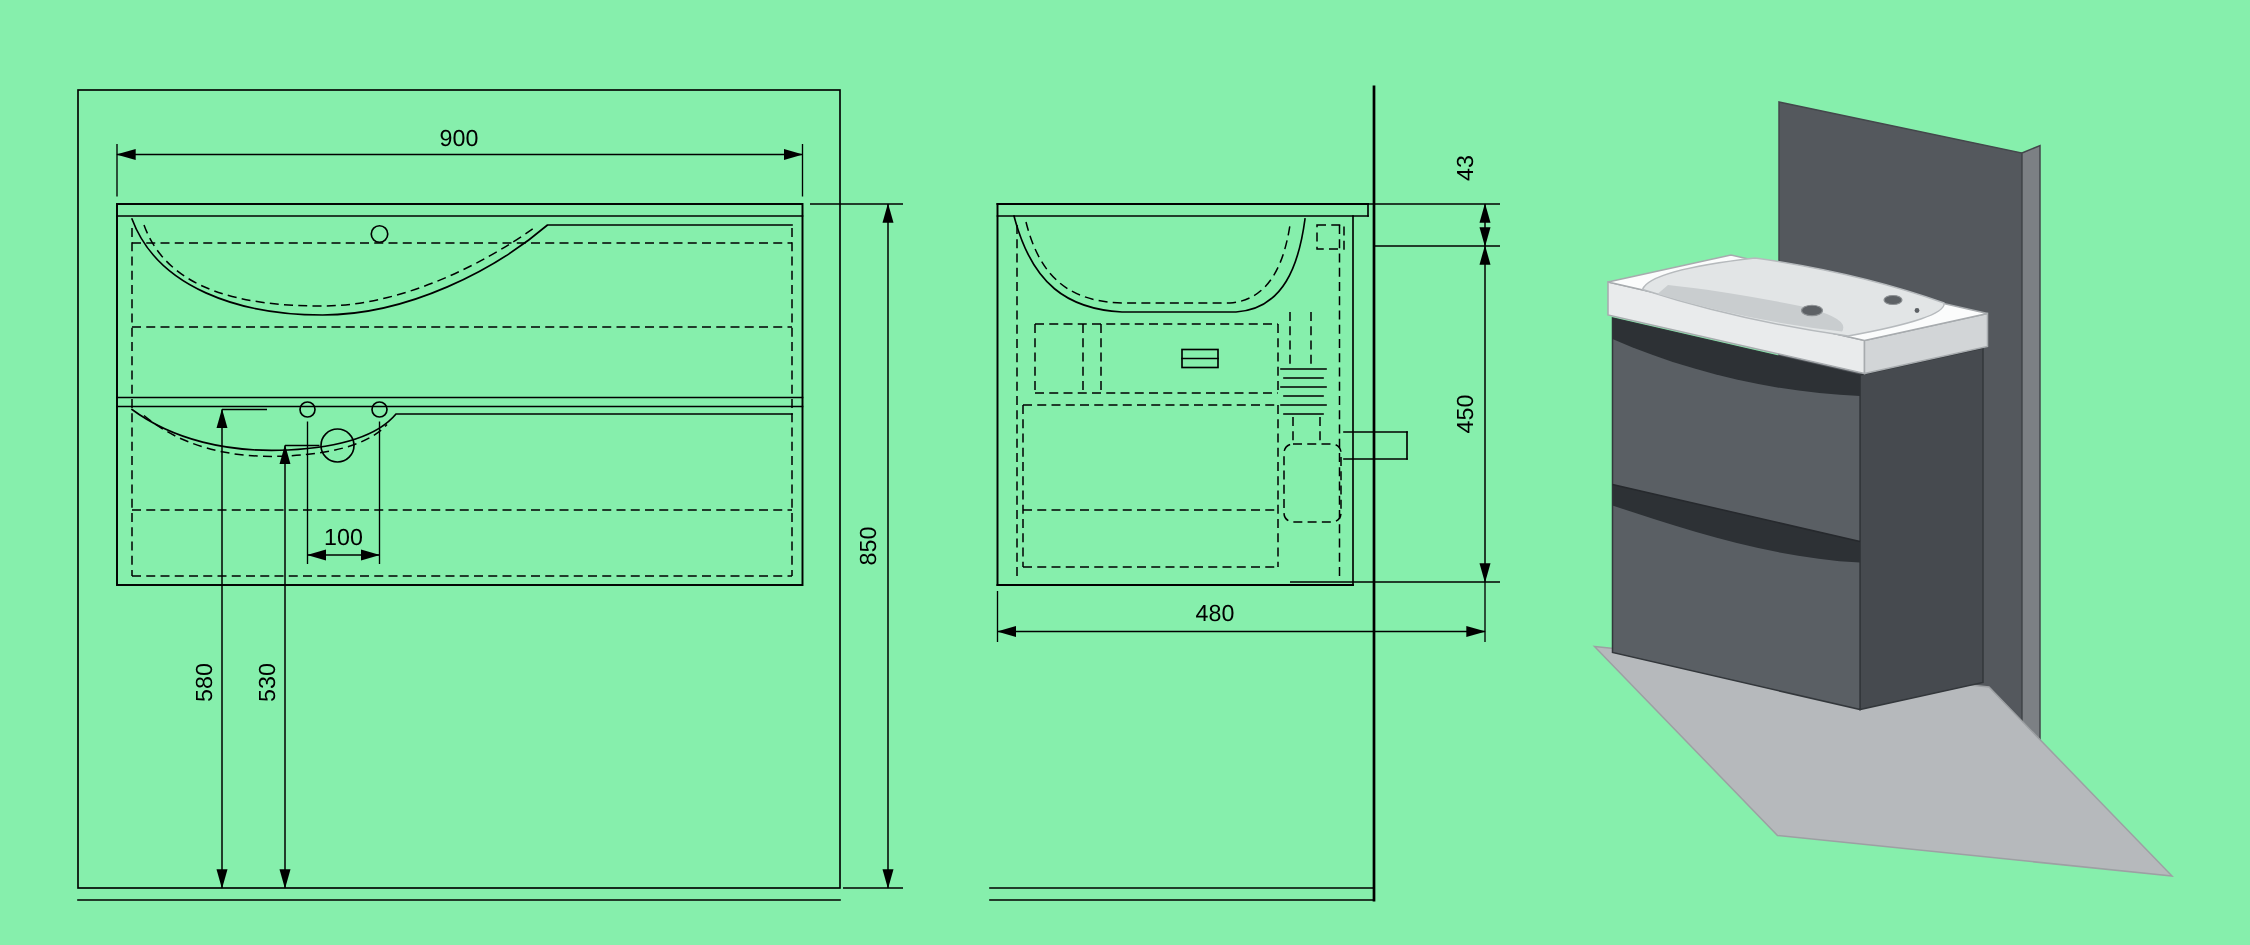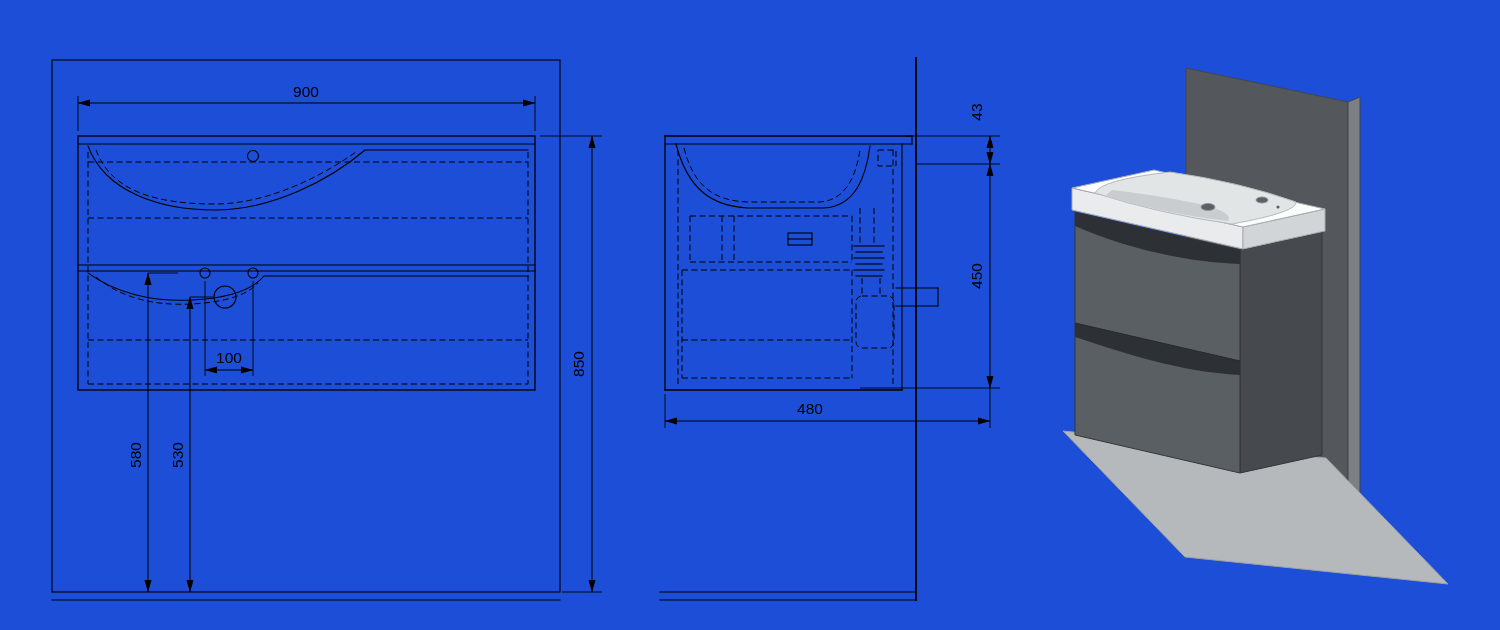--- a/index.html
+++ b/index.html
@@ -1,16 +1,16 @@
 <!DOCTYPE html>
 <html><head>
 <meta charset="utf-8">
 <style>
   html,body{margin:0;padding:0;background:#fff;}
-  .canvas{position:relative;width:1500px;height:630px;background:#1d4ed8;overflow:hidden;}
+  .canvas{position:relative;width:1500px;height:630px;background:#86efac;overflow:hidden;}
   svg{display:block;}
   .ln{stroke:#000;stroke-width:1.3;fill:none;stroke-linecap:square;}
   .ln2{stroke:#000;stroke-width:1.1;fill:none;stroke-linecap:square;}
   .wall{stroke:#000;stroke-width:1.8;fill:none;}
   .dash{stroke:#000;stroke-width:1;fill:none;stroke-dasharray:6 3.5;}
   .dim{stroke:#000;stroke-width:1;fill:none;}
   .ext{stroke:#000;stroke-width:0.9;fill:none;}
   .dimtxt{font:15.5px "Liberation Sans", sans-serif;fill:#000;}
   .isoln{stroke-width:1;}
 </style>

